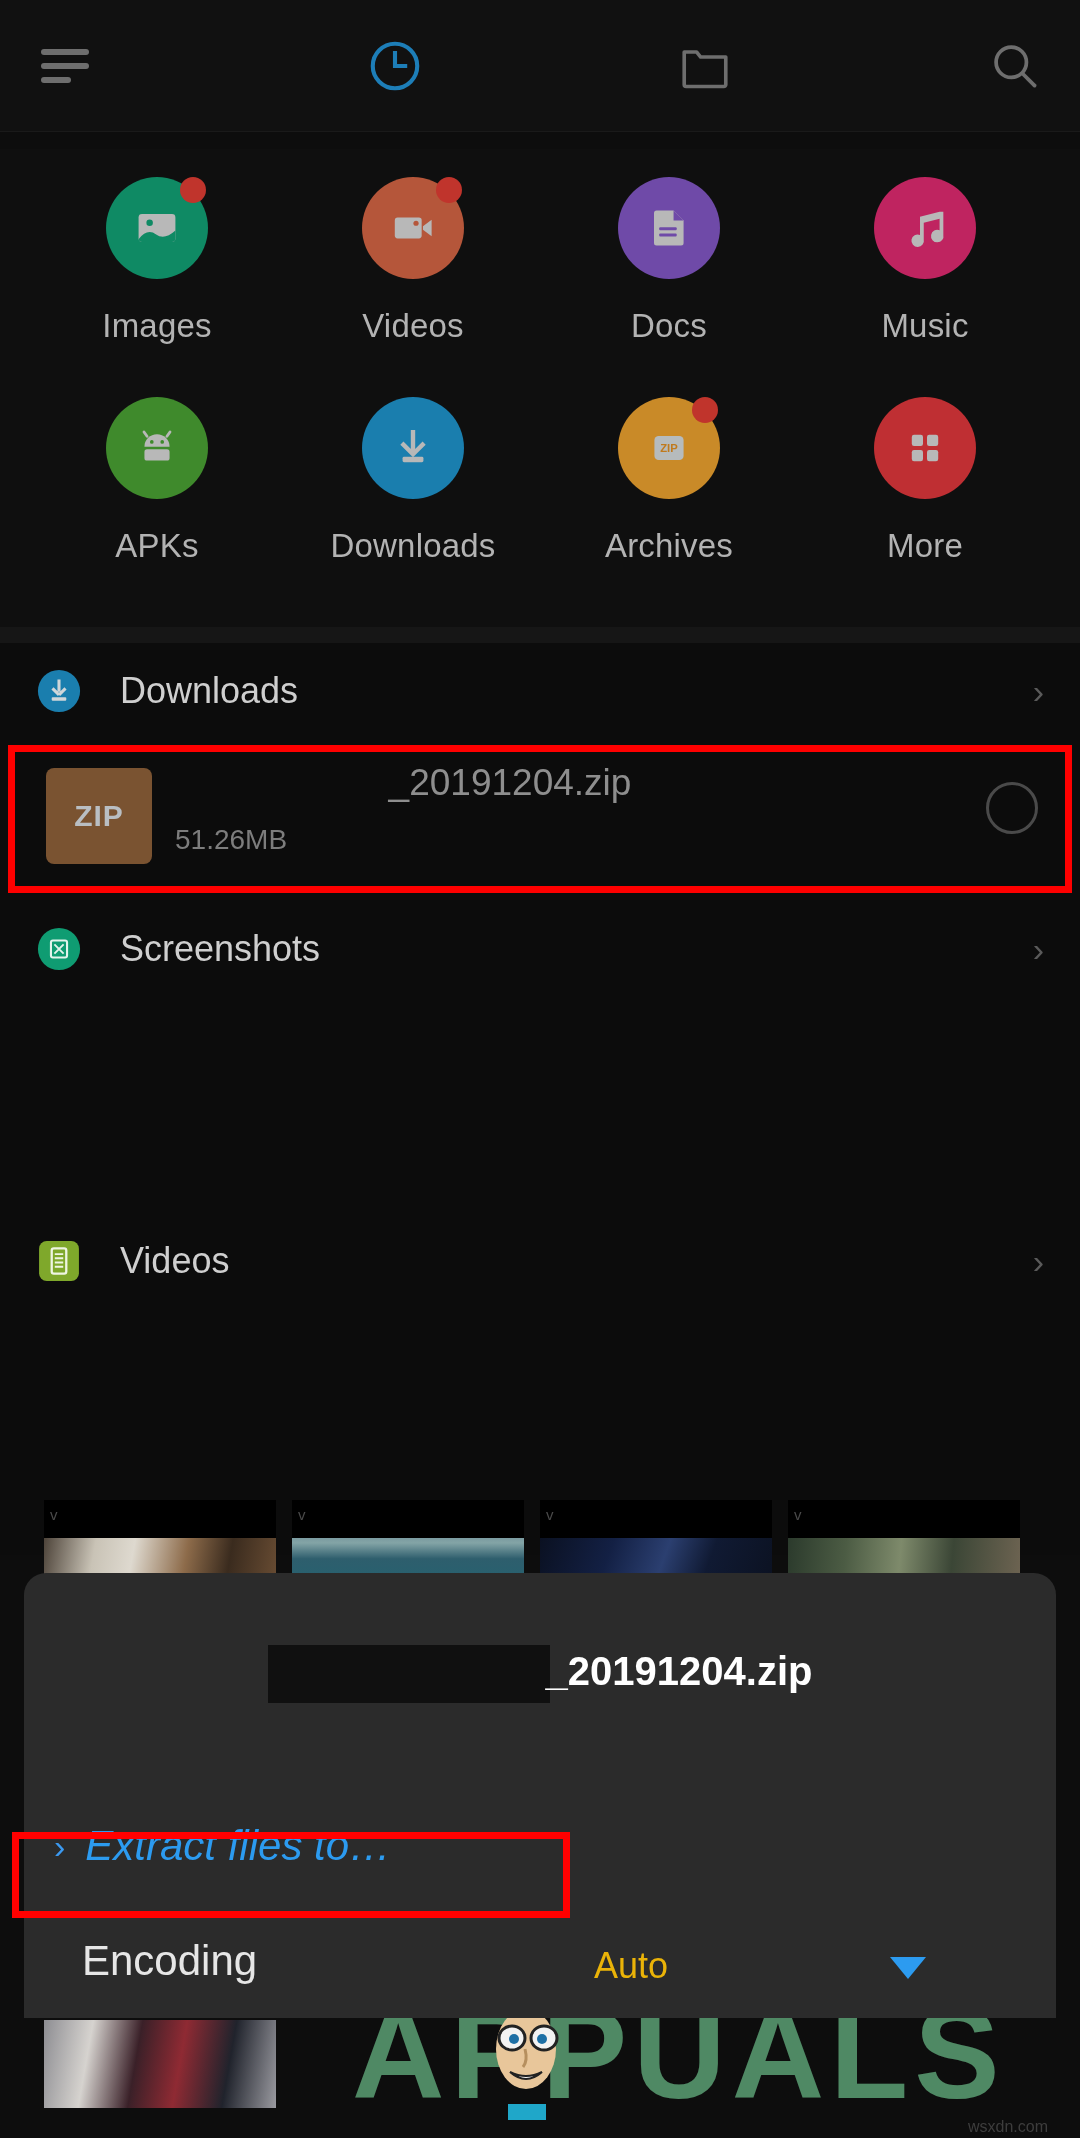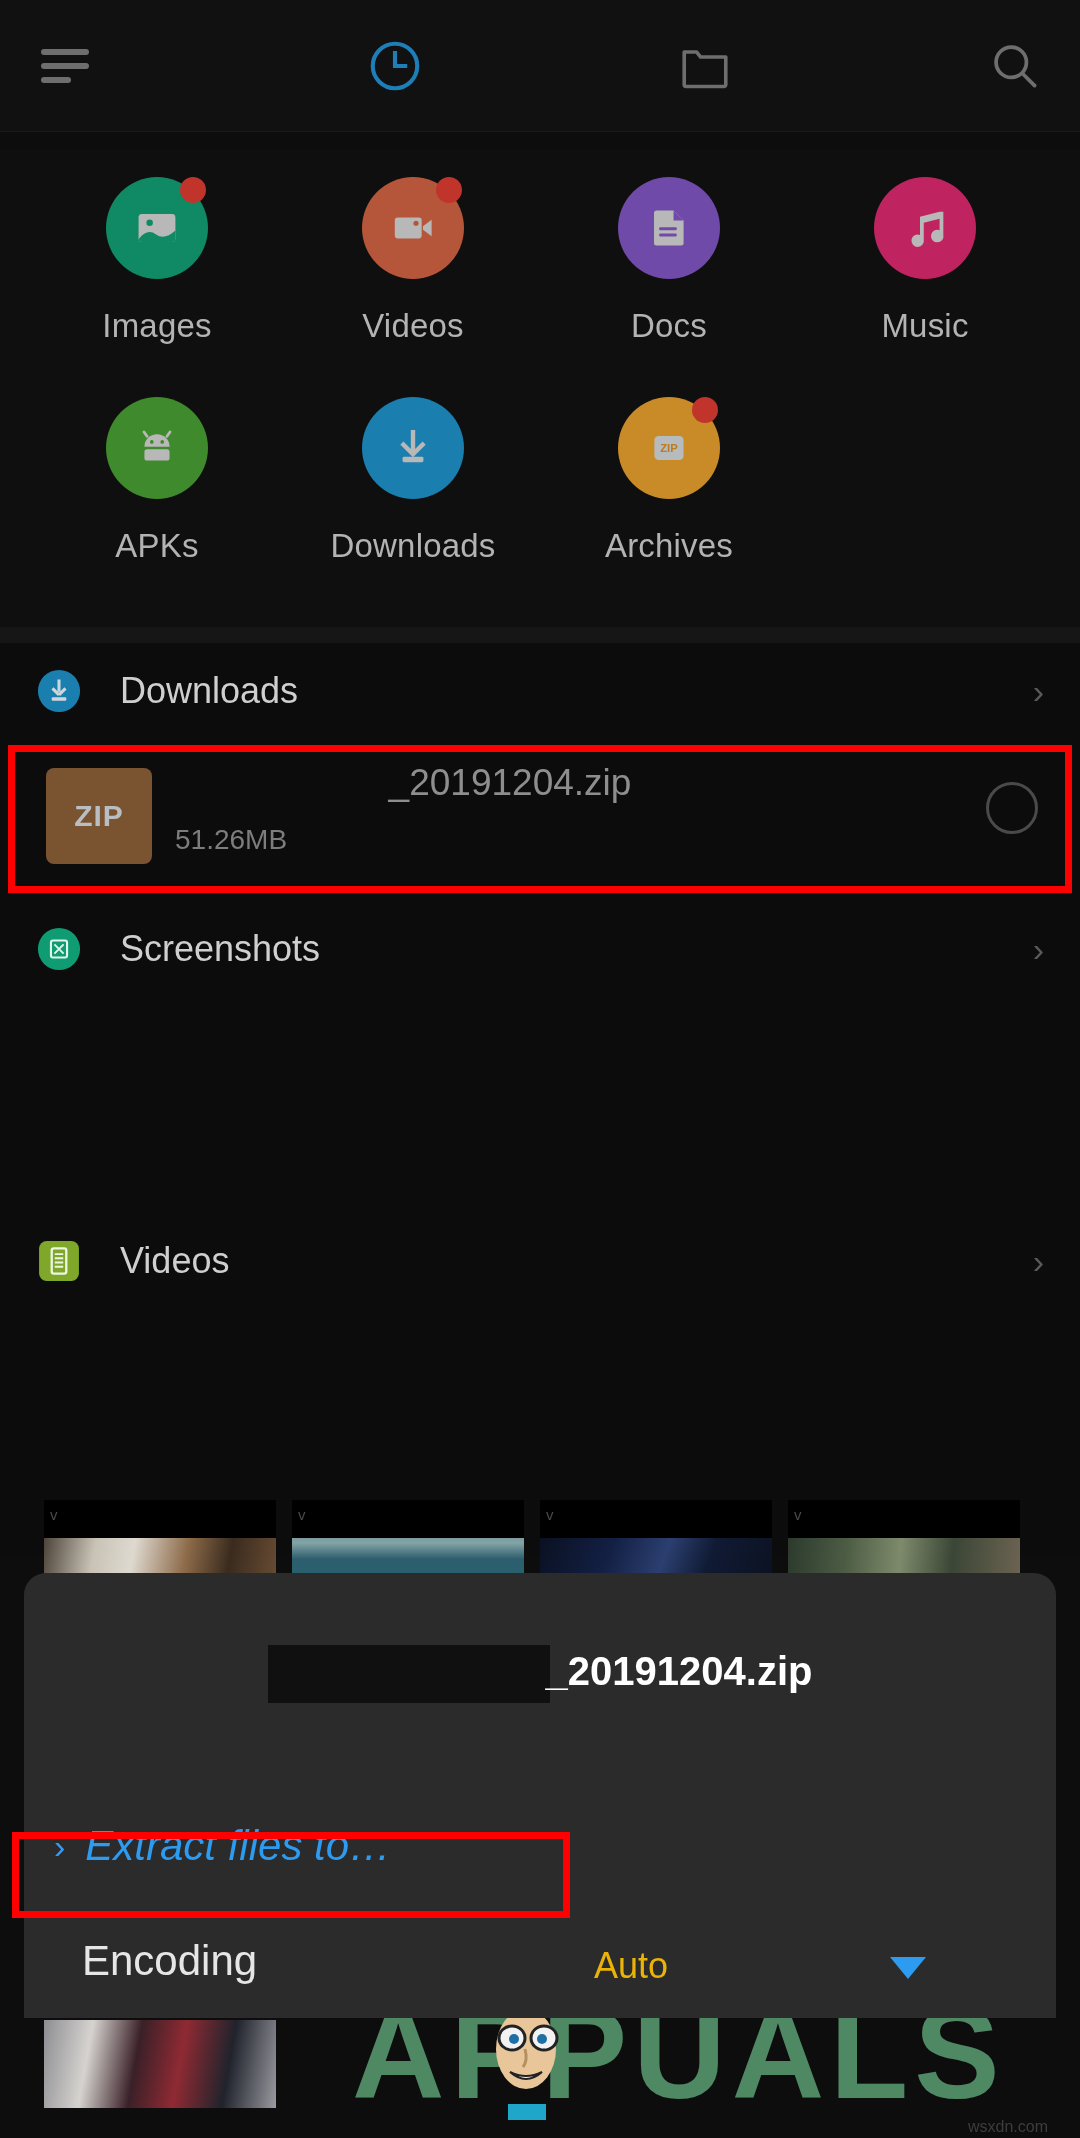--- a/index.html
+++ b/index.html
@@ -356,20 +356,32 @@
         <div class="cat-circle" id="c-archives" style="background: rgb(201, 138, 40);">
           <svg width="50" height="50" viewBox="0 0 24 24">
             <rect x="5" y="6.2" width="14" height="11.6" rx="2" fill="#b6bbbd"></rect>
             <text x="12" y="14.1" text-anchor="middle" font-family="Liberation Sans, sans-serif" font-size="5.4" font-weight="bold" fill="#c07a1e">ZIP</text>
           </svg>
           <div class="cat-badge"></div>
         </div>
         <div class="cat-label">Archives</div>
       </div>
 
+      <div class="cat">
+        <div class="cat-circle" id="c-more" style="background: rgb(191, 47, 51);">
+          <svg width="48" height="48" viewBox="0 0 24 24">
+            <rect x="5.4" y="5.4" width="5.6" height="5.6" rx="1.1" fill="#b8b8b8"></rect>
+            <rect x="13" y="5.4" width="5.6" height="5.6" rx="1.1" fill="#b8b8b8"></rect>
+            <rect x="5.4" y="13" width="5.6" height="5.6" rx="1.1" fill="#b8b8b8"></rect>
+            <rect x="13" y="13" width="5.6" height="5.6" rx="1.1" fill="#b8b8b8"></rect>
+          </svg>
+
+        </div>
+        <div class="cat-label">More</div>
+      </div>
     </div>
   </div>
 
   <div id="divider"></div>
 
   <div id="list">
 
     <div class="sect-header" style="top:0">
       <div class="sect-icon">
         <svg width="46" height="46" viewBox="0 0 24 24">

